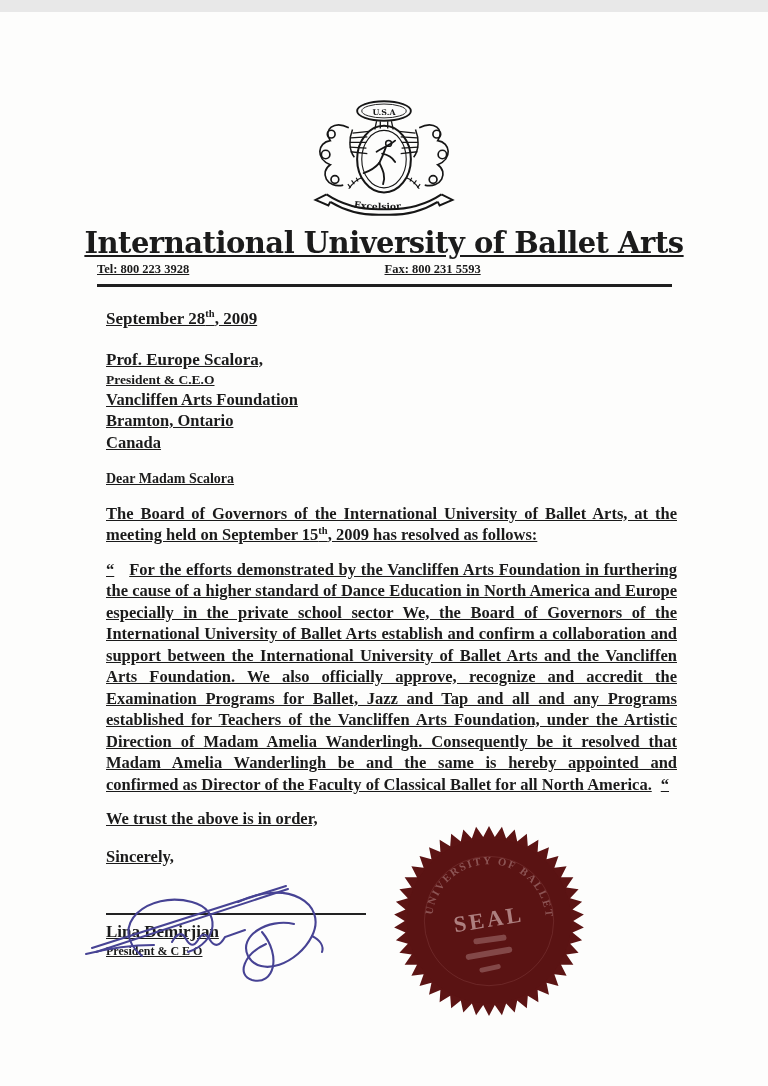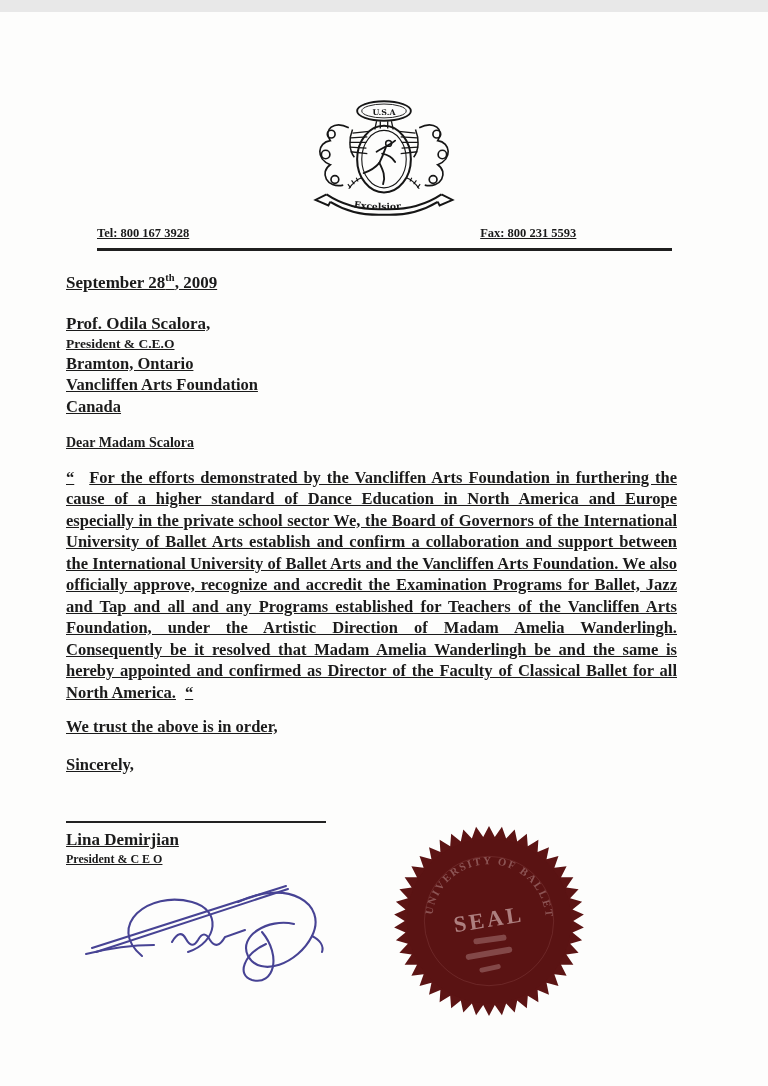--- a/index.html
+++ b/index.html
@@ -25,25 +25,25 @@
     white-space:nowrap;
   }
   .contact-row{
     display:flex;align-items:flex-end;
     padding:0 96px 0 97px;
     font-size:12.5px;line-height:15px;
     margin-top:2px;
   }
   .contact-left{flex:1;text-align:left;}
   .contact-center{flex:0 0 auto;text-align:center;}
-  .contact-right{flex:1;text-align:center;}
+  .contact-right{flex:1;text-align:left;}
   .email-addr{text-decoration:underline;}
   .head-rule{height:3px;background:#1f1f1f;margin:7px 96px 0 97px;}
   
-  .letter-body{padding:0 91px 0 66px;font-size:16.5px;line-height:21.5px;}
+  .letter-body{padding:0 91px 0 106px;font-size:16.5px;line-height:21.5px;}
   .date-line{margin:21px 0 0 0;font-size:17px;}
   sup{font-size:10.5px;vertical-align:super;line-height:0;}
   .recipient{margin-top:19px;}
   .r-name{font-size:17px;line-height:22px;}
   .r-title{font-size:13.5px;line-height:18px;}
   .r-line{font-size:16.5px;line-height:21.5px;}
   .salutation{margin:15px 0 0 0;font-size:14px;}
   .para{margin:13px 0 0 0;}
   .just{text-align:justify;}
   .qo{margin-right:15px;}
@@ -107,43 +107,45 @@
 
       <path d="M28,104 C46,116 66,121 90,120 C114,121 134,116 152,104" stroke-width="2.2"></path>
       <path d="M32,112 C50,123 68,127 90,126 C112,127 130,123 148,112" stroke-width="2.2"></path>
       <path d="M28,104 L16,110 L30,116 L32,112 M152,104 L164,110 L150,116 L148,112" stroke-width="2"></path>
       <path id="crest-ribbon-path" d="M44,114 C62,123 118,123 136,114" stroke="none"></path>
       <text font-size="10" font-family="DejaVu Serif, serif" font-weight="bold" fill="#161616" stroke="none">
         <textPath href="#crest-ribbon-path" startOffset="14">Excelsior</textPath>
       </text>
     </svg>
 
+    <div class="uni-title">International University of Ballet Arts</div>
 
     <div class="contact-row">
-      <div class="contact-left">Tel: 800 167 3928</div>
+      <div class="contact-left">Tel: 800 223 3928</div>
       <div class="contact-right">Fax: 800 231 5593</div>
     </div>
 
     <div class="head-rule"></div>
   </header>
 
   <main class="letter-body">
 
     <p class="date-line"><span>September 28</span><sup>th</sup><span>, 2009</span></p>
 
     <div class="recipient">
-      <div class="r-name">Prof. Odila Scalora,</div>
+      <div class="r-name">Prof. Europe Scalora,</div>
       <div class="r-title">President &amp; C.E.O</div>
+      <div class="r-line">Vancliffen Arts Foundation</div>
       <div class="r-line">Bramton, Ontario</div>
-      <div class="r-line">Vancliffen Arts Foundation</div>
       <div class="r-line">Canada</div>
     </div>
 
     <p class="salutation">Dear Madam Scalora</p>
 
+    <p class="para just"><span>The Board of Governors of the International University of Ballet Arts, at the meeting held on September 15</span><sup>th</sup><span>, 2009 has resolved as follows:</span></p>
 
     <p class="para just"><span class="qo">“</span><span>For the efforts demonstrated by the Vancliffen Arts Foundation in furthering the cause of a higher standard of Dance Education in North America and Europe especially in the private school sector We, the Board of Governors of the International University of Ballet Arts  establish and confirm a collaboration and support between the  International University of Ballet Arts and the Vancliffen Arts Foundation. We also officially approve, recognize and accredit the Examination Programs for Ballet, Jazz and Tap and all and any Programs established for Teachers of the Vancliffen Arts Foundation, under the Artistic Direction of Madam Amelia Wanderlingh. Consequently be it resolved that Madam Amelia Wanderlingh be and the same is hereby appointed and confirmed as Director of the Faculty of Classical Ballet for all  North America.</span><span class="qc">“</span></p>
 
     <p class="para">We trust the above is in order,</p>
 
     <p class="para sincerely">Sincerely,</p>
 
     <div class="sig-block">
       <div class="sig-line"></div>
       <div class="signer-name">Lina Demirjian</div>

